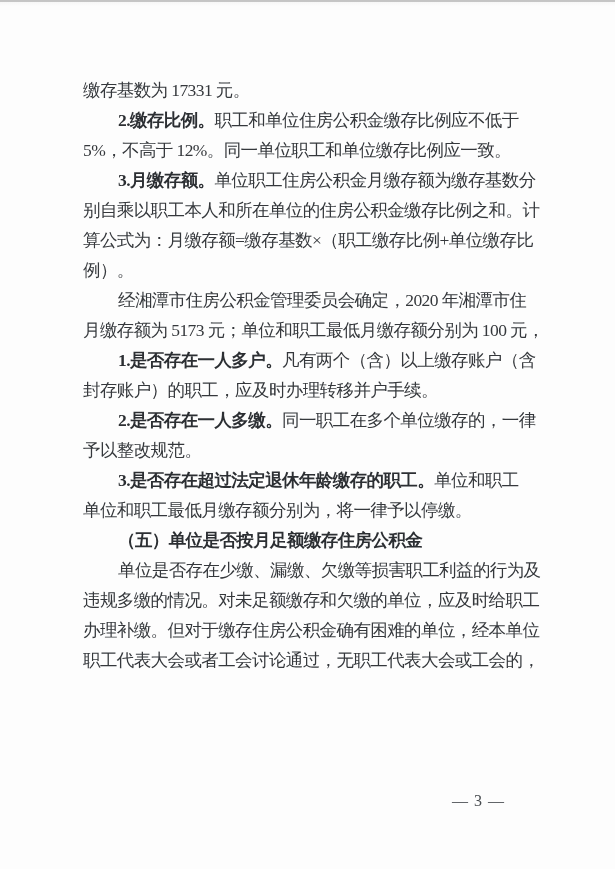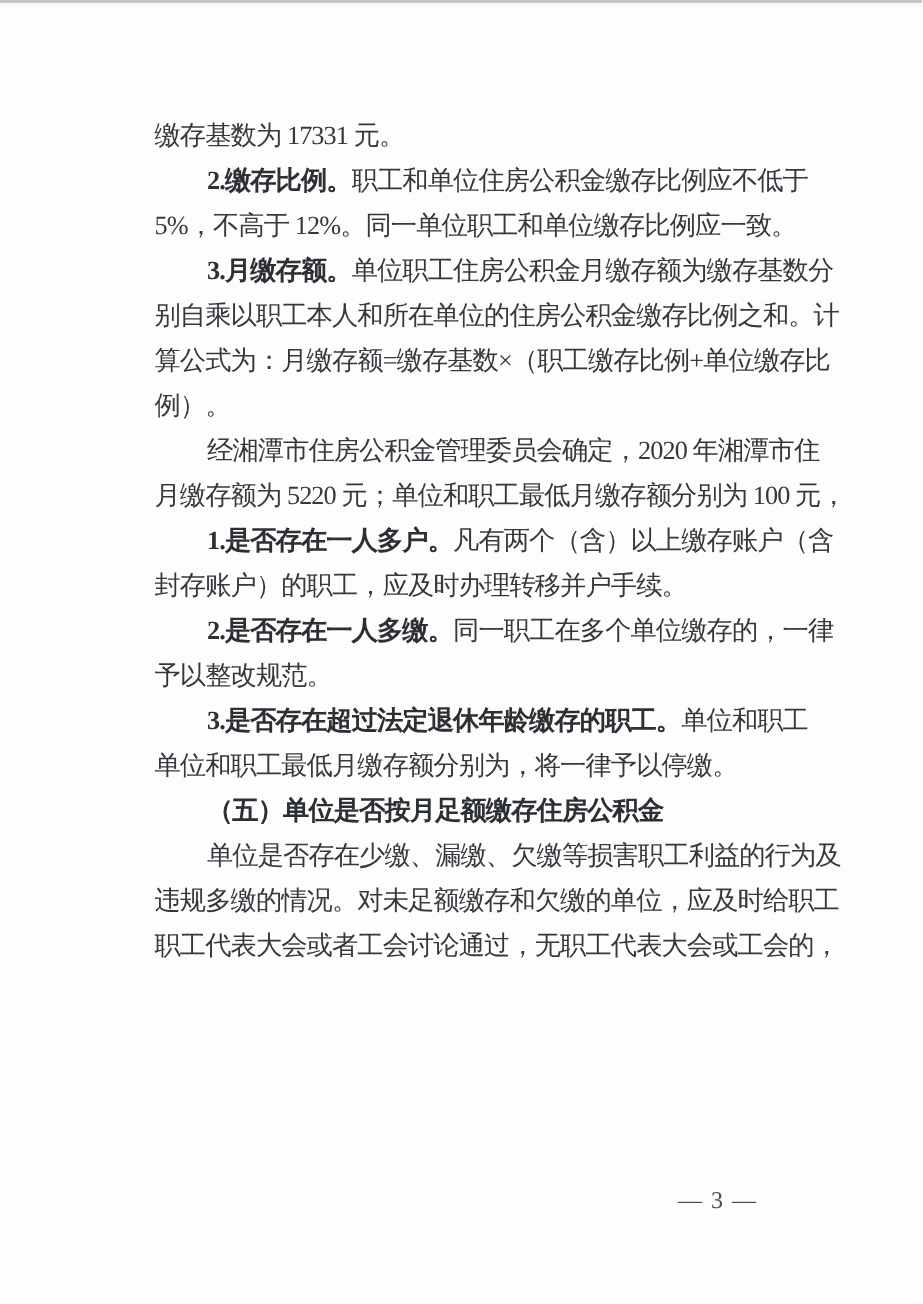--- a/index.html
+++ b/index.html
@@ -34,21 +34,20 @@
   .line {
     height: 30px;
     line-height: 30px;
     white-space: nowrap;
     font-size: 17.5px;
     letter-spacing: -0.6px;
   }
   .line .b {
     font-weight: 700;
     color: #2c2f33;
-    margin-left: 20px;
   }
   .ind {
     padding-left: 35px;
   }
   .page-number {
     position: absolute;
     top: 790px;
     right: 110px;
     font-size: 16px;
     letter-spacing: 1px;
@@ -64,27 +63,28 @@
 
   <div class="content">
     <div class="line"><span class="b"></span><span>缴存基数为 17331 元。</span></div>
     <div class="line ind"><span class="b">2.缴存比例。</span><span>职工和单位住房公积金缴存比例应不低于</span></div>
     <div class="line"><span class="b"></span><span>5%，不高于 12%。同一单位职工和单位缴存比例应一致。</span></div>
     <div class="line ind"><span class="b">3.月缴存额。</span><span>单位职工住房公积金月缴存额为缴存基数分</span></div>
     <div class="line"><span class="b"></span><span>别自乘以职工本人和所在单位的住房公积金缴存比例之和。计</span></div>
     <div class="line"><span class="b"></span><span>算公式为：月缴存额=缴存基数×（职工缴存比例+单位缴存比</span></div>
     <div class="line"><span class="b"></span><span>例）。</span></div>
     <div class="line ind"><span class="b"></span><span>经湘潭市住房公积金管理委员会确定，2020 年湘潭市住</span></div>
-    <div class="line"><span class="b"></span><span>月缴存额为 5220 元；单位和职工最低月缴存额分别为 100 元，</span></div>
+    <div class="line"><span class="b"></span><span>月缴存额为 5173 元；单位和职工最低月缴存额分别为 100 元，</span></div>
     <div class="line ind"><span class="b">1.是否存在一人多户。</span><span>凡有两个（含）以上缴存账户（含</span></div>
     <div class="line"><span class="b"></span><span>封存账户）的职工，应及时办理转移并户手续。</span></div>
     <div class="line ind"><span class="b">2.是否存在一人多缴。</span><span>同一职工在多个单位缴存的，一律</span></div>
     <div class="line"><span class="b"></span><span>予以整改规范。</span></div>
     <div class="line ind"><span class="b">3.是否存在超过法定退休年龄缴存的职工。</span><span>单位和职工</span></div>
     <div class="line"><span class="b"></span><span>单位和职工最低月缴存额分别为，将一律予以停缴。</span></div>
     <div class="line ind"><span class="b">（五）单位是否按月足额缴存住房公积金</span><span></span></div>
     <div class="line ind"><span class="b"></span><span>单位是否存在少缴、漏缴、欠缴等损害职工利益的行为及</span></div>
     <div class="line"><span class="b"></span><span>违规多缴的情况。对未足额缴存和欠缴的单位，应及时给职工</span></div>
+    <div class="line"><span class="b"></span><span>办理补缴。但对于缴存住房公积金确有困难的单位，经本单位</span></div>
     <div class="line"><span class="b"></span><span>职工代表大会或者工会讨论通过，无职工代表大会或工会的，</span></div>
   </div>
 
   <div class="page-number">— 3 —</div>
 </div>
 
 </body></html>

